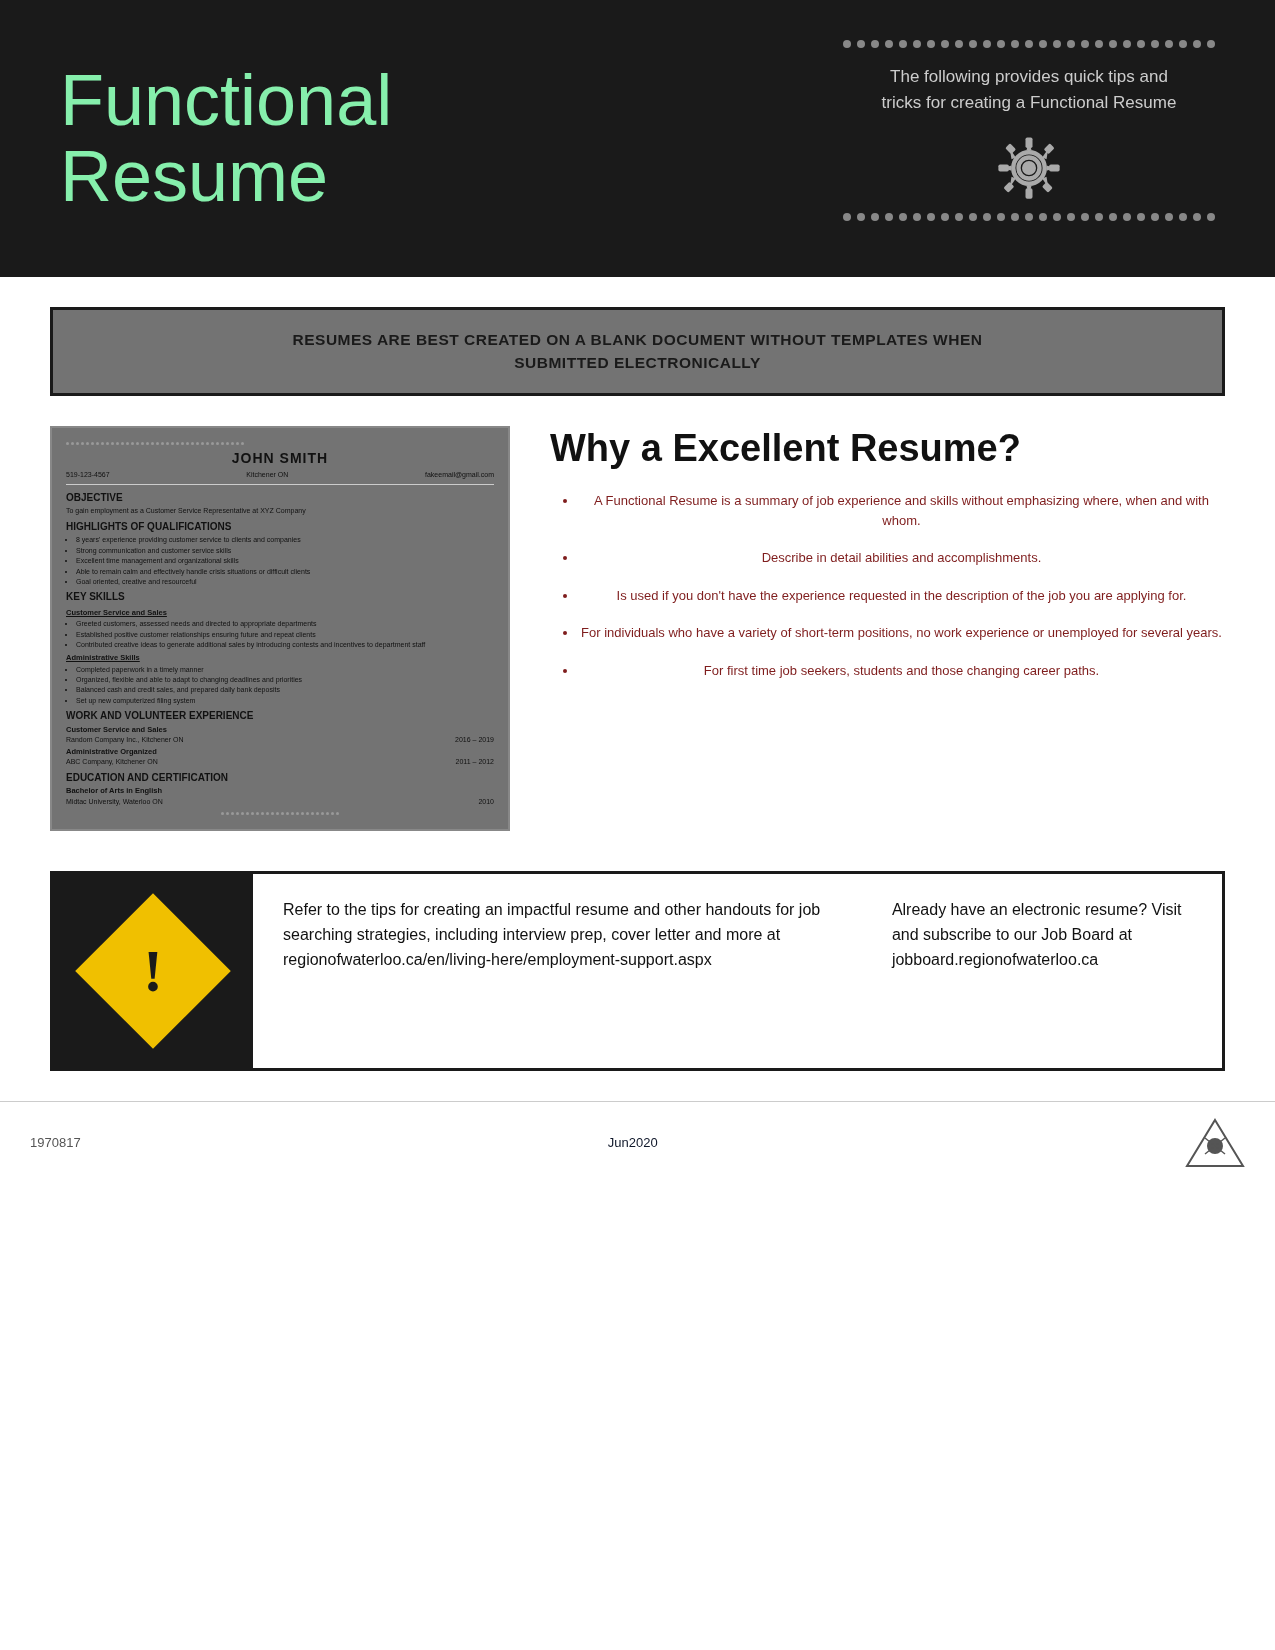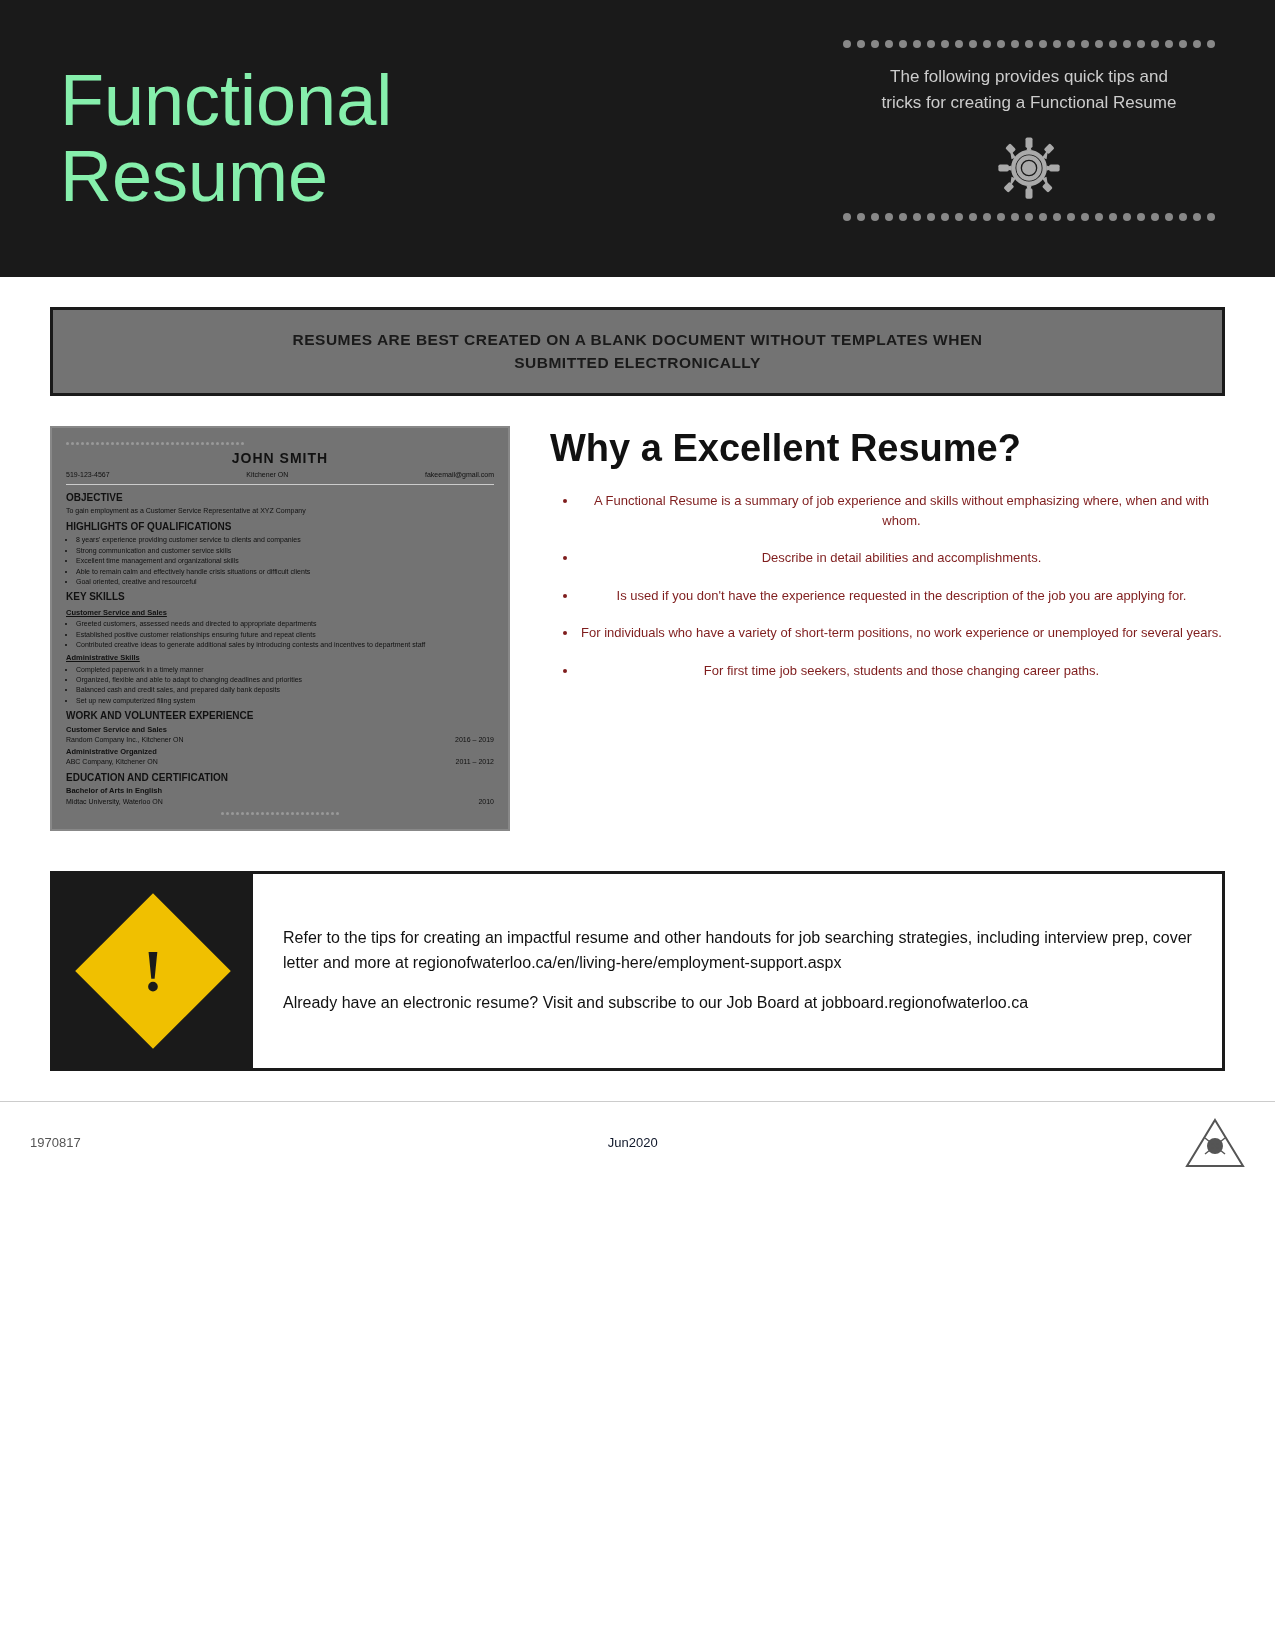--- a/index.html
+++ b/index.html
@@ -212,21 +212,20 @@
       transform: rotate(-45deg);
       font-size: 60px;
       font-weight: bold;
       color: #1a1a1a;
       line-height: 1;
       font-family: serif;
     }
     .warning-text-box {
       padding: 24px 30px;
       display: flex;
-      flex-direction: column;
       justify-content: center;
       gap: 16px;
     }
     .warning-para {
       font-size: 16px;
       line-height: 1.55;
       color: #111;
     }
 
     

